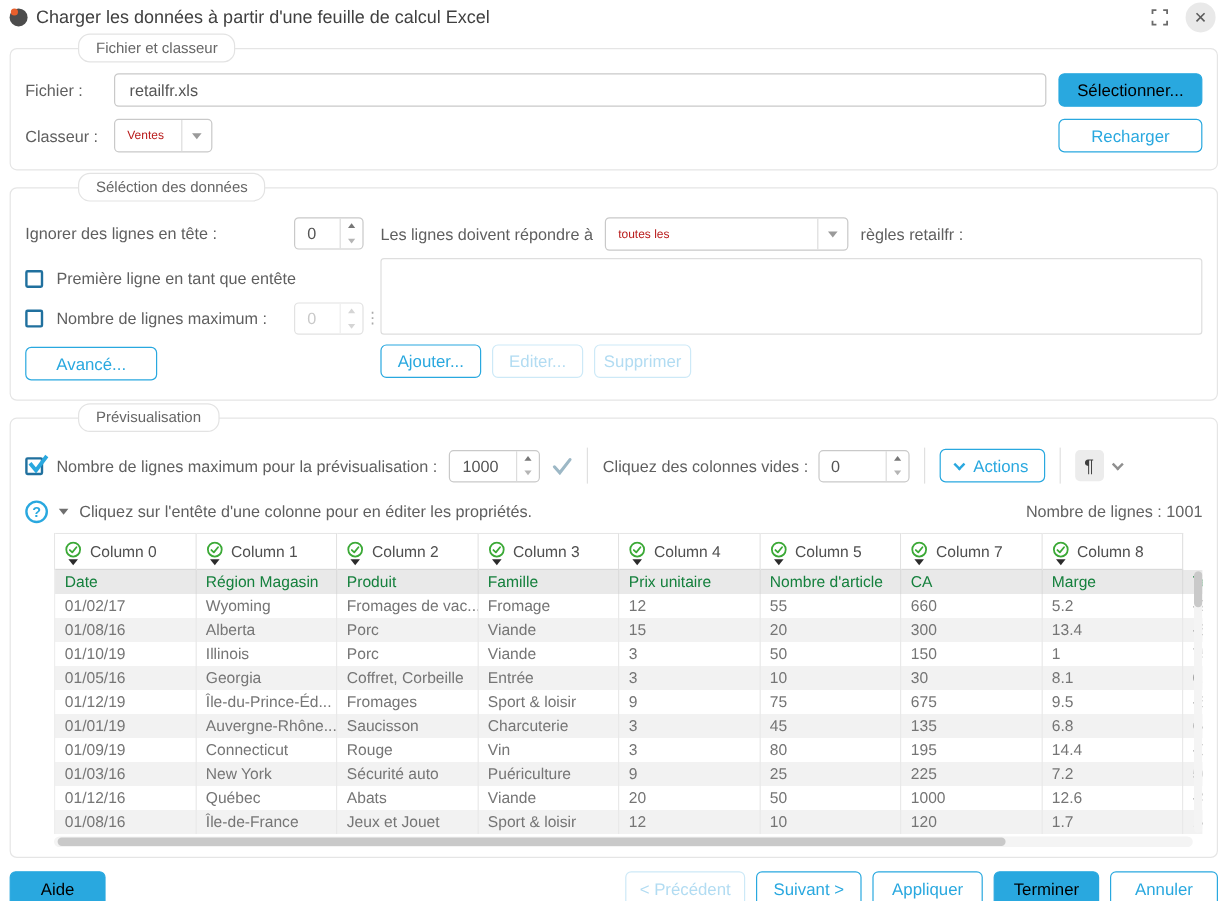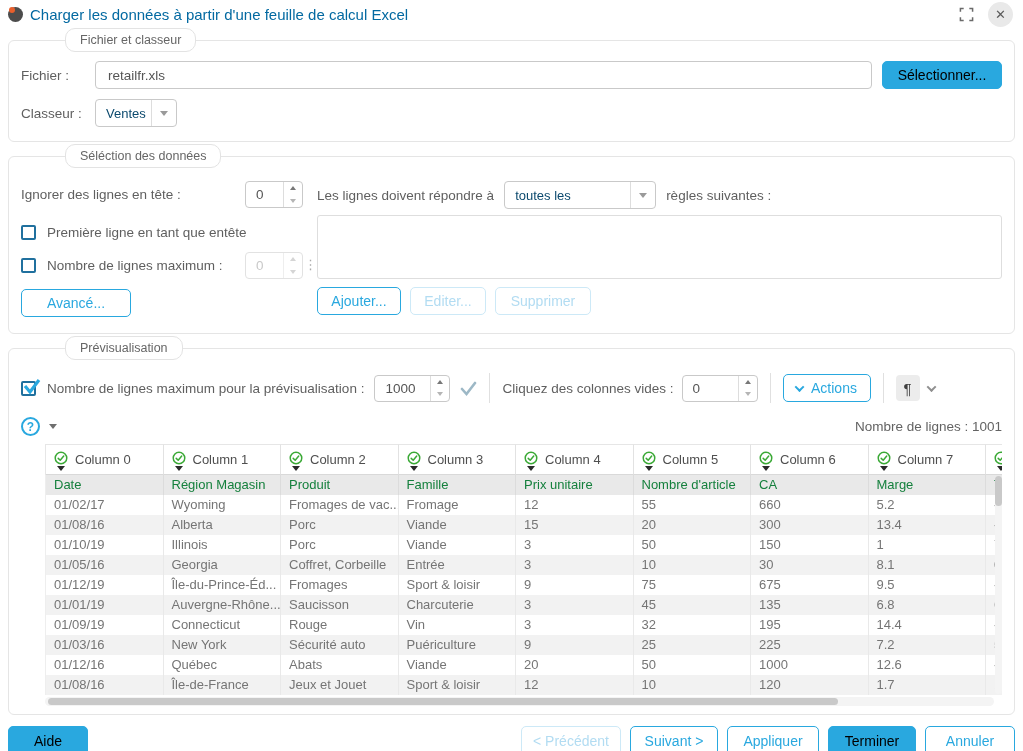--- a/index.html
+++ b/index.html
@@ -3,40 +3,40 @@
 <meta charset="utf-8">
 <style>
   * { box-sizing: border-box; margin: 0; padding: 0; }
   html,body { width:1023px; height:751px; background:#fff; overflow:hidden; }
   body { font-family:"Liberation Sans", sans-serif; color:#5c5c5c; }
 
   
   .titlebar { height:26px; display:flex; align-items:center; padding:2px 10px 0 8px; }
   .appicon { width:15px; height:15px; border-radius:50%; background:#4c4c4c; position:relative; flex:none; }
   .appicon::after { content:""; position:absolute; width:6px; height:6px; border-radius:50%; background:#e85f2c; top:0; left:1px; }
-  .wtitle { margin-left:7px; font-size:15px; color:#0369a1; }
+  .wtitle { margin-left:7px; font-size:15px; color:#404040; }
   .wctrls { margin-left:auto; display:flex; align-items:center; gap:14px; }
   .maxbtn { display:flex; align-items:center; justify-content:center; }
   .closebtn { width:25px; height:25px; border-radius:50%; background:#e9e9e9; color:#5a5a5a;
               display:flex; align-items:center; justify-content:center; font-size:13px; }
 
   
   .fs { position:relative; border:1px solid #e5e5e5; border-radius:6px; margin:14px 8px 0; background:#fff; }
   .legend { position:absolute; top:-13px; left:56px; background:#fff; border:1px solid #e3e3e3;
             border-radius:10px; padding:4px 14px; font-size:12.5px; color:#666; }
 
   
   .btn { height:28px; border-radius:5px; border:1px solid #29a8df; color:#29a8df; background:#fff;
          font-size:14px; display:inline-flex; align-items:center; justify-content:center; white-space:nowrap; }
   .btn.primary { background:#29a8df; color:#000000; }
   .btn.disabled { border-color:#cde9f7; color:#b2dcf2; }
   .input { height:28px; border:1px solid #c9c9c9; border-radius:4px; padding:0 12px; font-size:13.5px;
            color:#555; width:100%; font-family:inherit; outline:none; background:#fff; }
   .select { display:flex; align-items:center; border:1px solid #c9c9c9; border-radius:4px; height:28px; background:#fff; }
-  .select .val { flex:1; padding:0 10px; font-size:13px; color:#0c4a6e; white-space:nowrap; overflow:hidden; }
+  .select .val { flex:1; padding:0 10px; font-size:10px; color:#b91c1c; white-space:nowrap; overflow:hidden; }
   .select .arr { width:25px; align-self:stretch; display:flex; align-items:center; justify-content:center; border-left:1px solid #ddd; }
   .tri-down { width:0; height:0; border-left:4px solid transparent; border-right:4px solid transparent; border-top:5px solid #9a9a9a; }
   .spin { display:flex; border:1px solid #c9c9c9; border-radius:4px; height:27px; background:#fff; }
   .spin .sval { flex:1; display:flex; align-items:center; padding-left:10px; font-size:13.5px; color:#555; }
   .spin .sarr { width:19px; border-left:1px solid #ddd; display:flex; flex-direction:column; }
   .spin .sarr span { flex:1; display:flex; align-items:center; justify-content:center; }
   .tri-up-s { width:0; height:0; border-left:3.5px solid transparent; border-right:3.5px solid transparent; border-bottom:4.5px solid #777; }
   .tri-dn-s { width:0; height:0; border-left:3.5px solid transparent; border-right:3.5px solid transparent; border-top:4.5px solid #b5b5b5; }
   .spin.disabled { border-color:#e2e2e2; }
   .spin.disabled .sval { color:#c9c9c9; }
@@ -59,24 +59,24 @@
   .sel-left { width:282px; flex:none; }
   .srow1 { display:flex; align-items:center; justify-content:space-between; height:27px;gap:16px; }
   .srow2 { margin-top:13px; display:flex; align-items:center; gap:11px; height:22px; }
   .srow3 { margin-top:9px; display:flex; align-items:center; gap:11px; height:27px; }
   .srow3 .spin { margin-left:auto; }
   .srow4 { margin-top:10px; }
   .btn-avance { width:110px; }
   .sel-right { flex:1; margin-left:14px; position:relative; }
   .splitdots { position:absolute; left:-13px; top:76px; color:#aaa; font-size:13px; }
   .rrow1 { display:flex; align-items:center; gap:10px; height:28px; }
-  .sel-rulesmode { width:152px;gap:16px; }
+  .sel-rulesmode { width:203px;gap:16px; }
   .rulesbox { margin-top:6px; height:64px; border:1px solid #dedede; border-radius:3px; background:#fff; }
   .rbtns { margin-top:8px; display:flex; gap:9px; }
-  .btn-add { width:84px; } .btn-edit { width:76px; } .btn-del { width:96px; }
+  .btn-add { width:84px; } .btn-edit { width:76px; } .btn-del { width:81px; }
 
   
   .pwrap { padding:24px 12px 8px; }
   .toolbar { display:flex; align-items:center; height:30px; }
   .vdiv { width:1px; height:30px; background:#e0e0e0; margin:0 12px; flex:none; }
   .spin-preview { width:76px; margin-left:10px; }
   .spin-empty { width:76px; margin-left:8px; }
   .okmark { margin-left:10px; display:flex; }
   .btn-actions { width:88px; gap:8px; }
   .pilgrp { display:flex; align-items:center; gap:8px; }
@@ -143,20 +143,21 @@
 
     <span class="lbl">Classeur :</span>
     <div>
       <div class="select sel-workbook">
         <span class="val">Ventes</span>
         <span class="arr">
             <span class="tri-down"></span>
           </span>
       </div>
     </div>
+    <button class="btn">Recharger</button>
   </div>
 </div>
 
 <div class="fs">
   <span class="legend">Séléction des données</span>
   <div class="selwrap">
     <div class="sel-left">
       <div class="srow1">
         <span class="lbl">Ignorer des lignes en tête :</span>
         <div class="spin" style="width:58px">
@@ -198,21 +199,21 @@
     <div class="sel-right">
       <span class="splitdots">⋮</span>
       <div class="rrow1">
         <span class="lbl">Les lignes doivent répondre à</span>
         <div class="select sel-rulesmode">
           <span class="val">toutes les</span>
           <span class="arr">
               <span class="tri-down"></span>
             </span>
         </div>
-        <span class="lbl">règles suivantes :</span>
+        <span class="lbl">règles retailfr :</span>
       </div>
       <div class="rulesbox"></div>
       <div class="rbtns">
         <button class="btn btn-add">Ajouter...</button>
         <button class="btn btn-edit disabled">Editer...</button>
         <button class="btn btn-del disabled">Supprimer</button>
       </div>
     </div>
   </div>
 </div>
@@ -264,20 +265,21 @@
       <span class="vdiv"></span>
       <span class="pilgrp">
         <span class="pchip">¶</span>
         <span class="chev chev-gray"></span>
       </span>
     </div>
 
     <div class="hintrow">
       <span class="help">?</span>
       <span class="tri-hint"></span>
+      <span class="lbl">Cliquez sur l'entête d'une colonne pour en éditer les propriétés.</span>
       <span class="rowcount">Nombre de lignes : 1001</span>
     </div>
 
     <div class="tablewrap">
       <div class="tinner">
         <div class="thead">
             <div class="hcell">
               <span class="hicon">
                 <svg width="14" height="14" viewBox="0 0 16 16">
                   <circle cx="8" cy="8" r="6.6" fill="#fff" stroke="#3BA936" stroke-width="1.7"></circle>
@@ -329,30 +331,20 @@
             </div>
             <div class="hcell">
               <span class="hicon">
                 <svg width="14" height="14" viewBox="0 0 16 16">
                   <circle cx="8" cy="8" r="6.6" fill="#fff" stroke="#3BA936" stroke-width="1.7"></circle>
                   <path d="M4.8 8.4l2.3 2.2 4-4.8" fill="none" stroke="#3BA936" stroke-width="1.7" stroke-linecap="round" stroke-linejoin="round"></path>
                 </svg>
                 <i class="htri"></i>
               </span>
               <span class="hlbl">Column 5</span>
-            </div>
-            <div class="hcell">
-              <span class="hicon">
-                <svg width="14" height="14" viewBox="0 0 16 16">
-                  <circle cx="8" cy="8" r="6.6" fill="#fff" stroke="#3BA936" stroke-width="1.7"></circle>
-                  <path d="M4.8 8.4l2.3 2.2 4-4.8" fill="none" stroke="#3BA936" stroke-width="1.7" stroke-linecap="round" stroke-linejoin="round"></path>
-                </svg>
-                <i class="htri"></i>
-              </span>
-              <span class="hlbl">Column 6</span>
             </div>
             <div class="hcell">
               <span class="hicon">
                 <svg width="14" height="14" viewBox="0 0 16 16">
                   <circle cx="8" cy="8" r="6.6" fill="#fff" stroke="#3BA936" stroke-width="1.7"></circle>
                   <path d="M4.8 8.4l2.3 2.2 4-4.8" fill="none" stroke="#3BA936" stroke-width="1.7" stroke-linecap="round" stroke-linejoin="round"></path>
                 </svg>
                 <i class="htri"></i>
               </span>
               <span class="hlbl">Column 7</span>
@@ -445,21 +437,21 @@
               <div class="tcell">135</div>
               <div class="tcell">6.8</div>
               <div class="tcell">64</div>
             </div>
             <div class="trow">
               <div class="tcell">01/09/19</div>
               <div class="tcell">Connecticut</div>
               <div class="tcell">Rouge</div>
               <div class="tcell">Vin</div>
               <div class="tcell">3</div>
-              <div class="tcell">32</div>
+              <div class="tcell">80</div>
               <div class="tcell">195</div>
               <div class="tcell">14.4</div>
               <div class="tcell">-0.7</div>
             </div>
             <div class="trow alt">
               <div class="tcell">01/03/16</div>
               <div class="tcell">New York</div>
               <div class="tcell">Sécurité auto</div>
               <div class="tcell">Puériculture</div>
               <div class="tcell">9</div>

